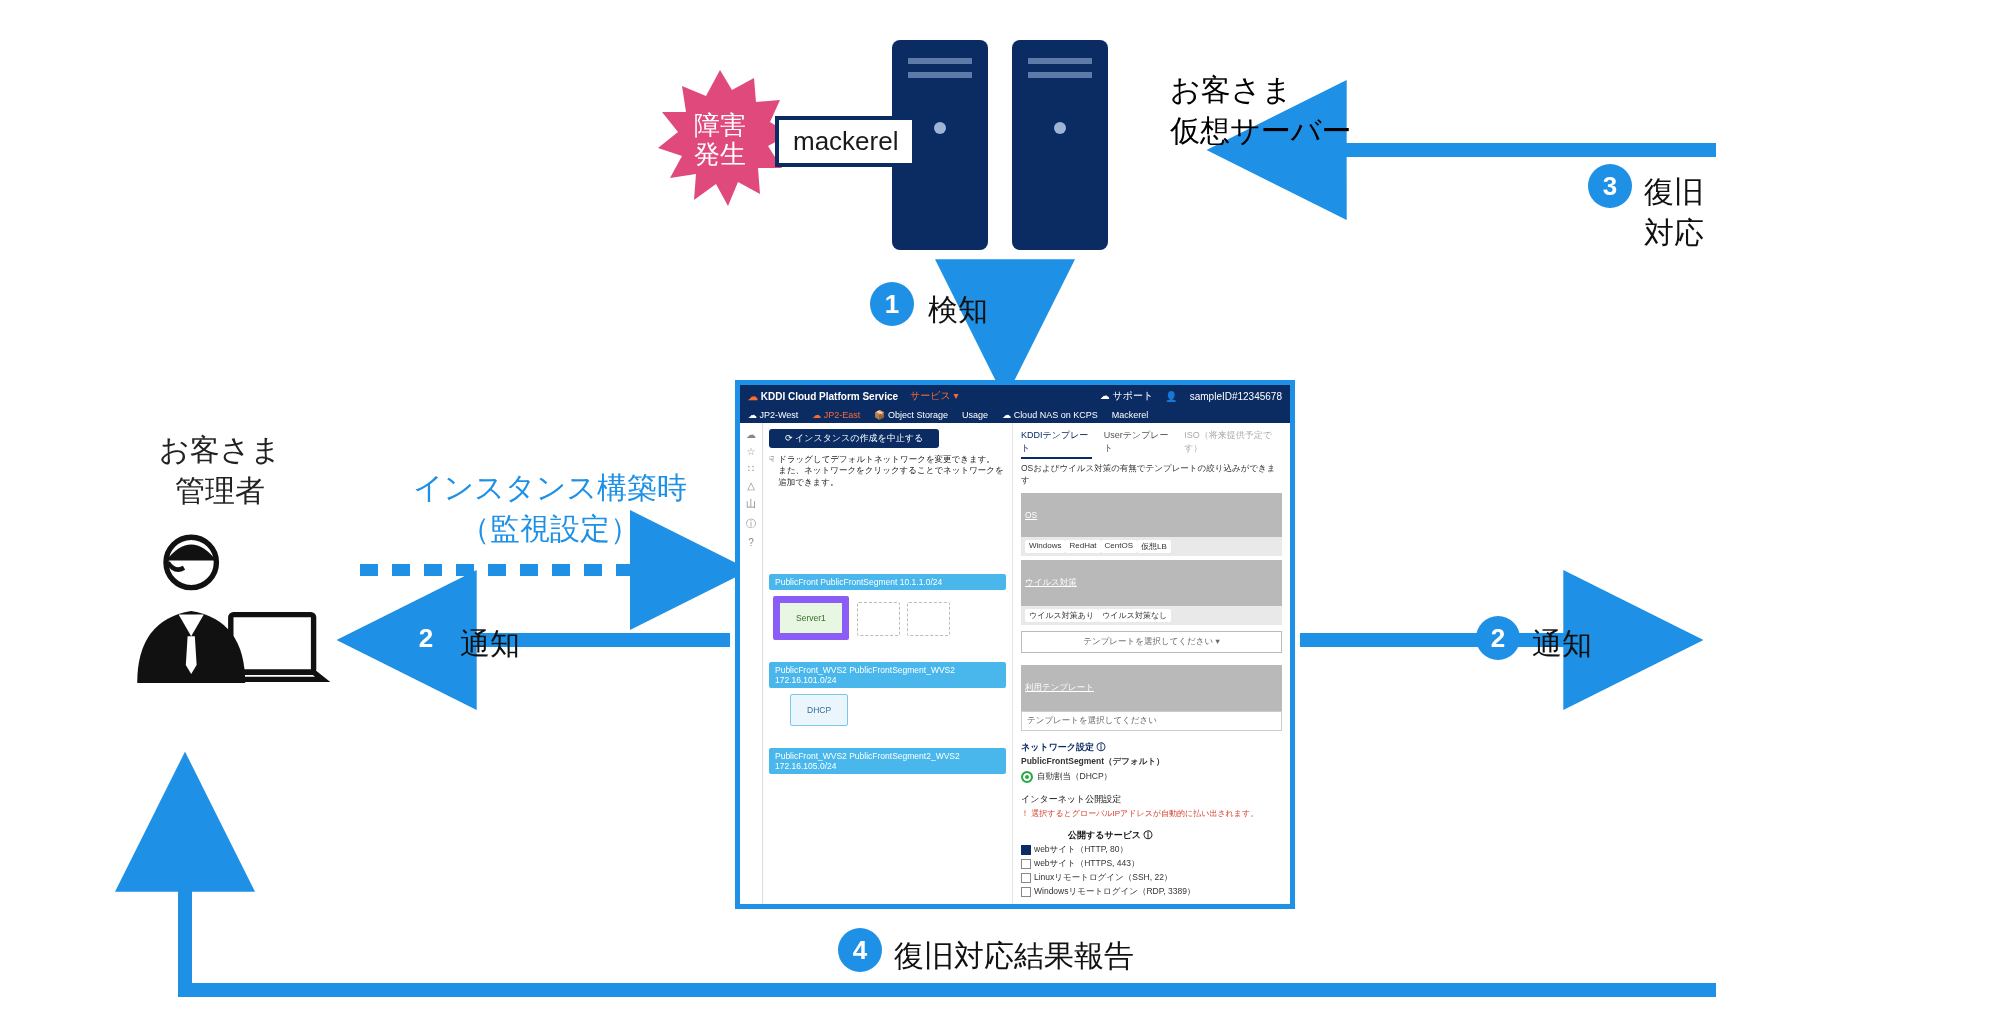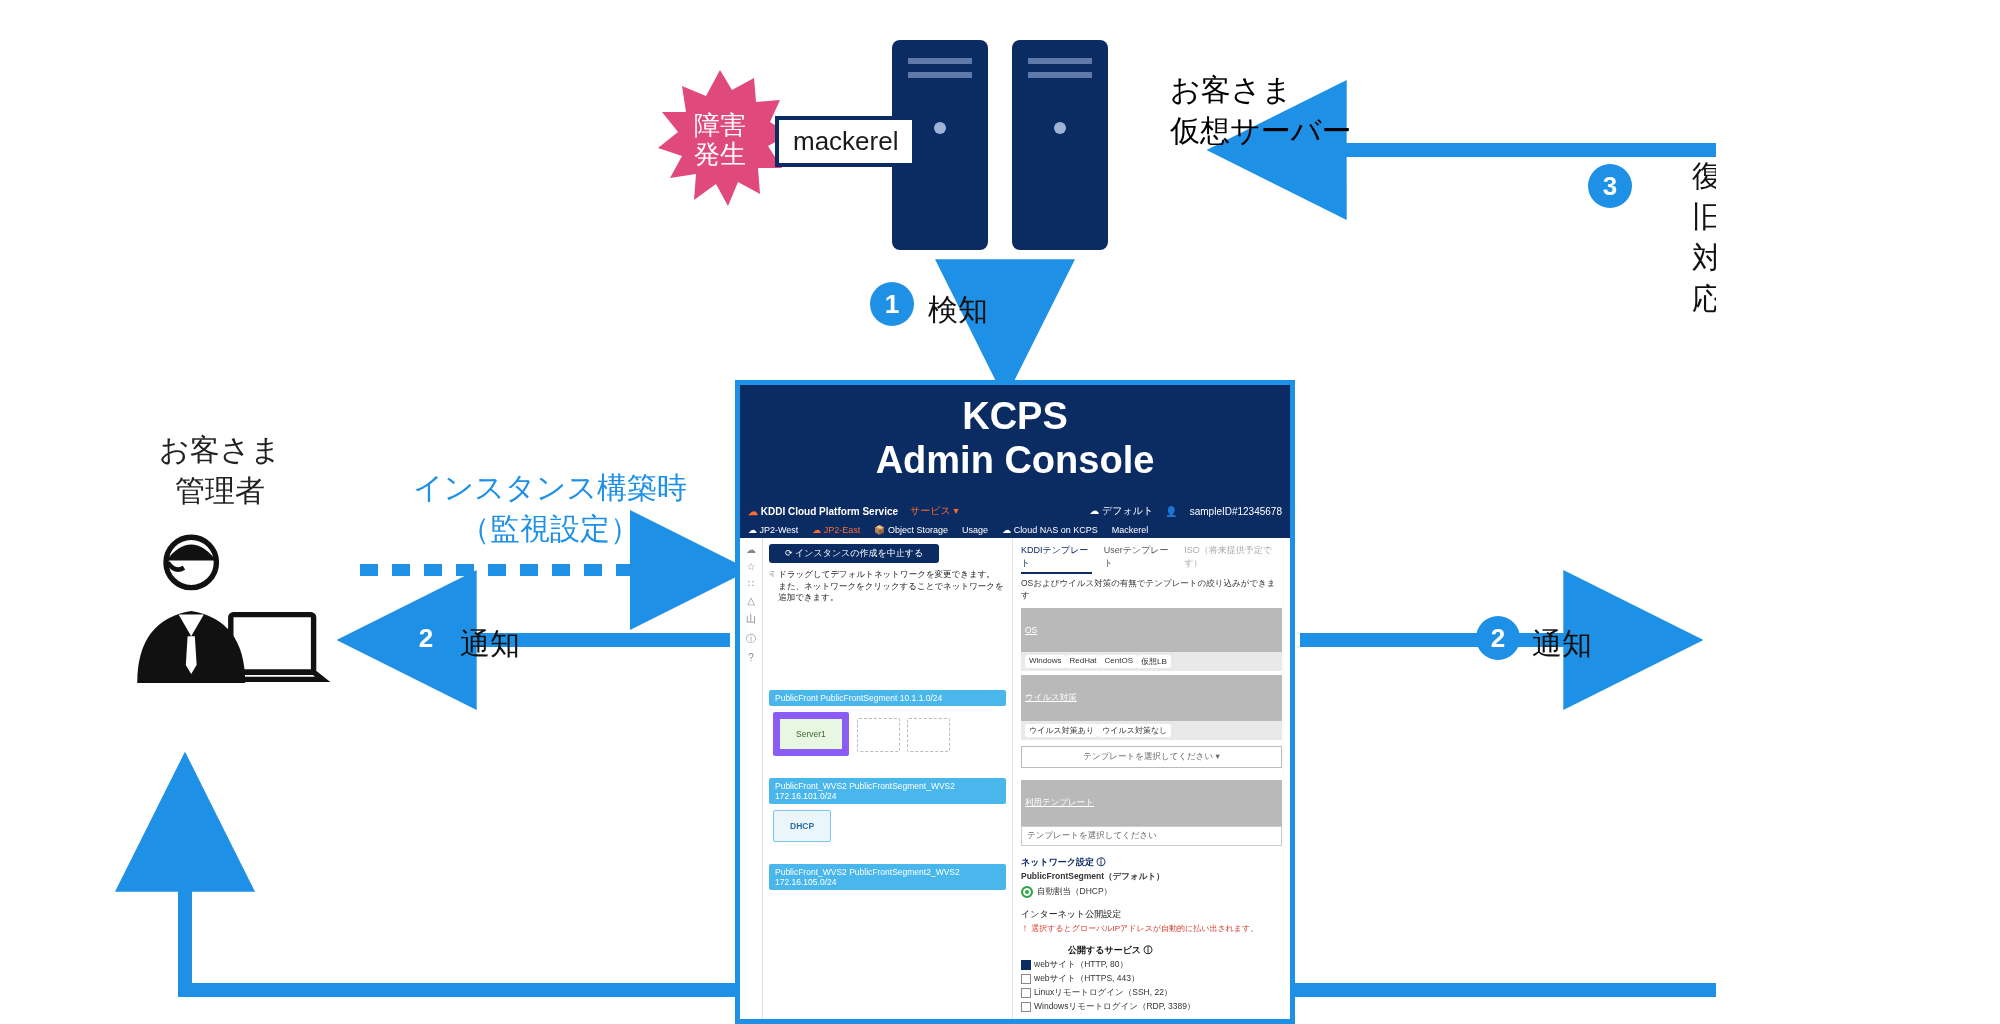--- a/index.html
+++ b/index.html
@@ -230,23 +230,22 @@
     margin: 6px 2px;
     border-radius: 2px;
   }
   .dhcpbox {
     display: inline-block;
     border: 1px solid #7cc6ec;
     background: #eaf5fc;
     color: #2d6fa1;
     font-size: 8.5px;
     padding: 10px 16px;
-    margin: 6px 4px;
+    margin: 6px 21px;
     border-radius: 2px;
-    font-weight: bold;
   }
 
   .tabs-r {
     display: flex;
     gap: 12px;
     font-size: 9px;
     color: #555;
     margin-bottom: 4px;
   }
   .tabs-r span:first-child { color: #0b2b63; border-bottom: 2px solid #0b2b63; padding-bottom: 2px; }
@@ -383,21 +382,21 @@
   </div>
 
   <div class="step" style="left:870px; top:282px;">
     <span>1</span>
   </div>
   <div class="step-label" style="left:928px; top:290px;">検知</div>
 
   <div class="step" style="left:1588px; top:164px;">
     <span>3</span>
   </div>
-  <div class="step-label" style="left:1644px; top:156px;margin-left:48px;">復旧対応</div>
+  <div class="step-label" style="left:1644px; top:172px;">復旧対応</div>
 
   <div class="actor" style="left:90px; top:430px; width:260px;">
     <div class="label">
       <span>お客さま</span><br>
       <span>管理者</span>
     </div>
     <div class="figure">
       <div class="bp">
         <svg viewBox="0 0 220 200">
 
@@ -453,33 +452,29 @@
     <span>2</span>
   </div>
   <div class="step-label" style="left:1532px; top:624px;">通知</div>
 
   <div class="step" style="left:838px; top:928px;">
     <span>4</span>
   </div>
   <div class="step-label" style="left:894px; top:936px;">復旧対応結果報告</div>
 
   <div class="console">
-    <div class="titlebar">
-      <div class="t1">KCPS</div>
-      <div class="t2">Admin Console</div>
-    </div>
 
     <div class="header">
       <span class="brand">
         <span style="color:#ff6a2e;">☁</span>
         <span>KDDI Cloud Platform Service</span>
       </span>
       <span class="svc-active">サービス ▾</span>
       <span class="spacer"></span>
-      <span>☁ デフォルト</span>
+      <span>☁ サポート</span>
       <span>👤</span>
       <span>sampleID#12345678</span>
     </div>
 
     <div class="tabbar">
       <span>☁ JP2-West</span>
       <span class="active">☁ JP2-East</span>
       <span>📦 Object Storage</span>
       <span>Usage</span>
       <span>☁ Cloud NAS on KCPS</span>

